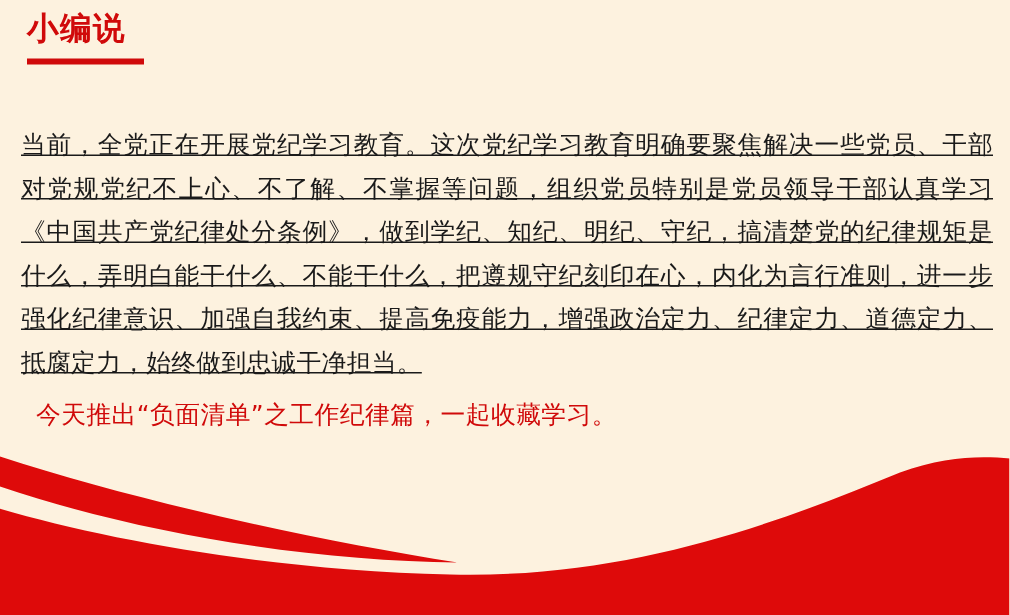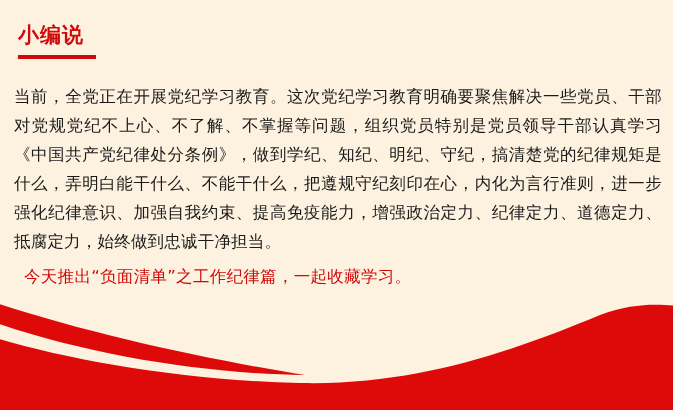--- a/index.html
+++ b/index.html
@@ -18,21 +18,21 @@
     width: 673px;
     height: 410px;
     background: #fdf2df;
     overflow: hidden;
   }
 
   
   .header-block {
     position: absolute;
     left: 18px;
-    top: 22px;
+    top: 6px;
     width: 200px;
   }
   .header-title {
     font-size: 21px;
     font-weight: bold;
     color: #d00a0a;
     letter-spacing: 1px;
     line-height: 26px;
     white-space: nowrap;
   }
@@ -48,20 +48,21 @@
     position: absolute;
     left: 14px;
     top: 82px;
     width: 648px;
     font-size: 16.5px;
     line-height: 29px;
     color: #1a1a1a;
     text-align: justify;
     text-justify: inter-ideograph;
     letter-spacing: 0.2px;
+    text-decoration: underline;
   }
   .body-copy p {
     margin: 0;
   }
 
   
   .callout {
     position: absolute;
     left: 24px;
     top: 264px;

